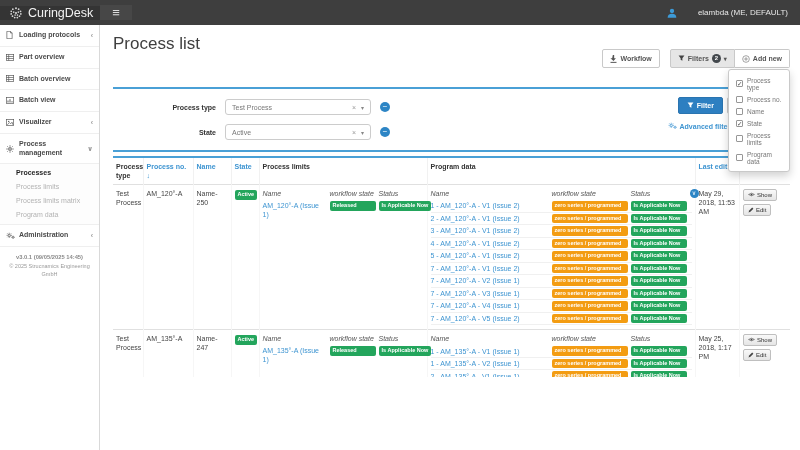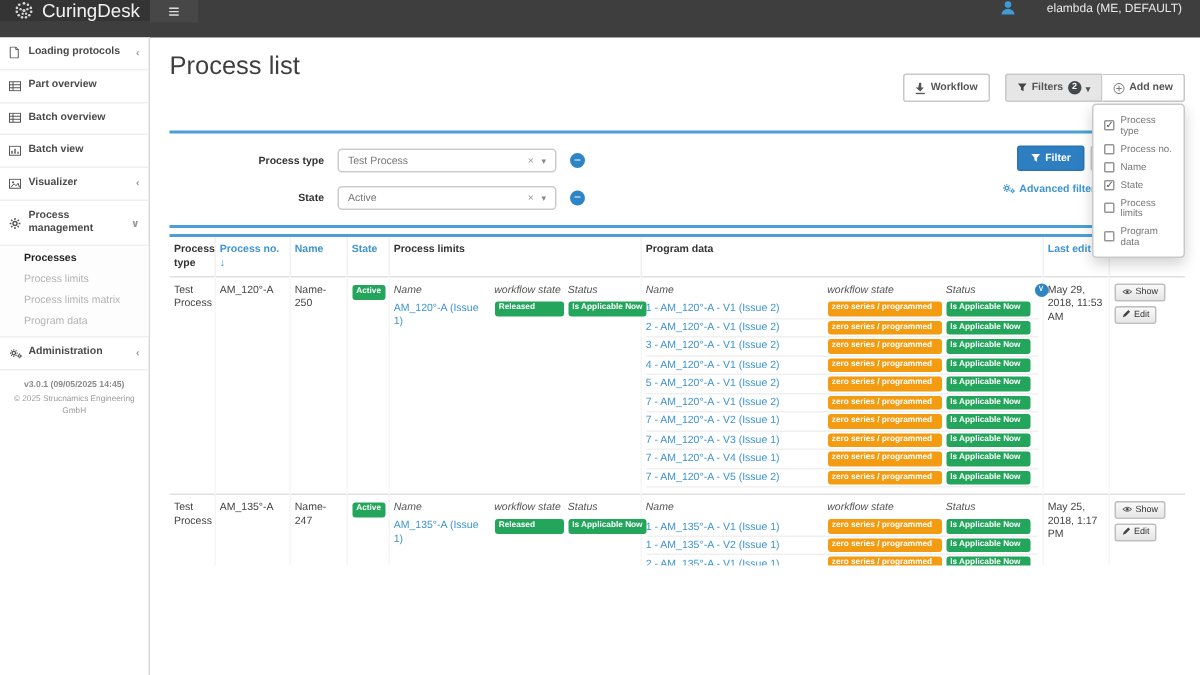--- a/index.html
+++ b/index.html
@@ -1,21 +1,21 @@
 <!DOCTYPE html>
 <html><head>
 <meta charset="utf-8">
 <style>
   * { box-sizing: border-box; margin: 0; padding: 0; }
   html,body { width:800px; height:450px; overflow:hidden; background:#fff;
     font-family:"Liberation Sans","DejaVu Sans",sans-serif; }
 
   
   .navbar { position:absolute; top:0; left:0; width:800px; height:25px;
-    background:#3e3e3e; display:flex; align-items:flex-start; color:#ececec; }
+    background:#3e3e3e; display:flex; align-items:center; color:#ececec; }
   .brand { width:100px; background:#343434; display:flex; align-items:center;
     gap:5px; padding-left:9px; font-size:12.5px; color:#f2f2f2; }
   .hamburger { width:32px; display:flex; align-items:center; justify-content:center;
     background:#474747; color:#ddd; font-size:13px; cursor:pointer; }
   .nav-user { margin-left:auto; display:flex; align-items:center; gap:21px;
     padding-right:12px; font-size:8px; color:#e8e8e8; }
 
   
   .sidebar { position:absolute; top:25px; left:0; width:100px; height:425px;
     background:#fff; border-right:1px solid #d9d9d9; font-size:7px; }

